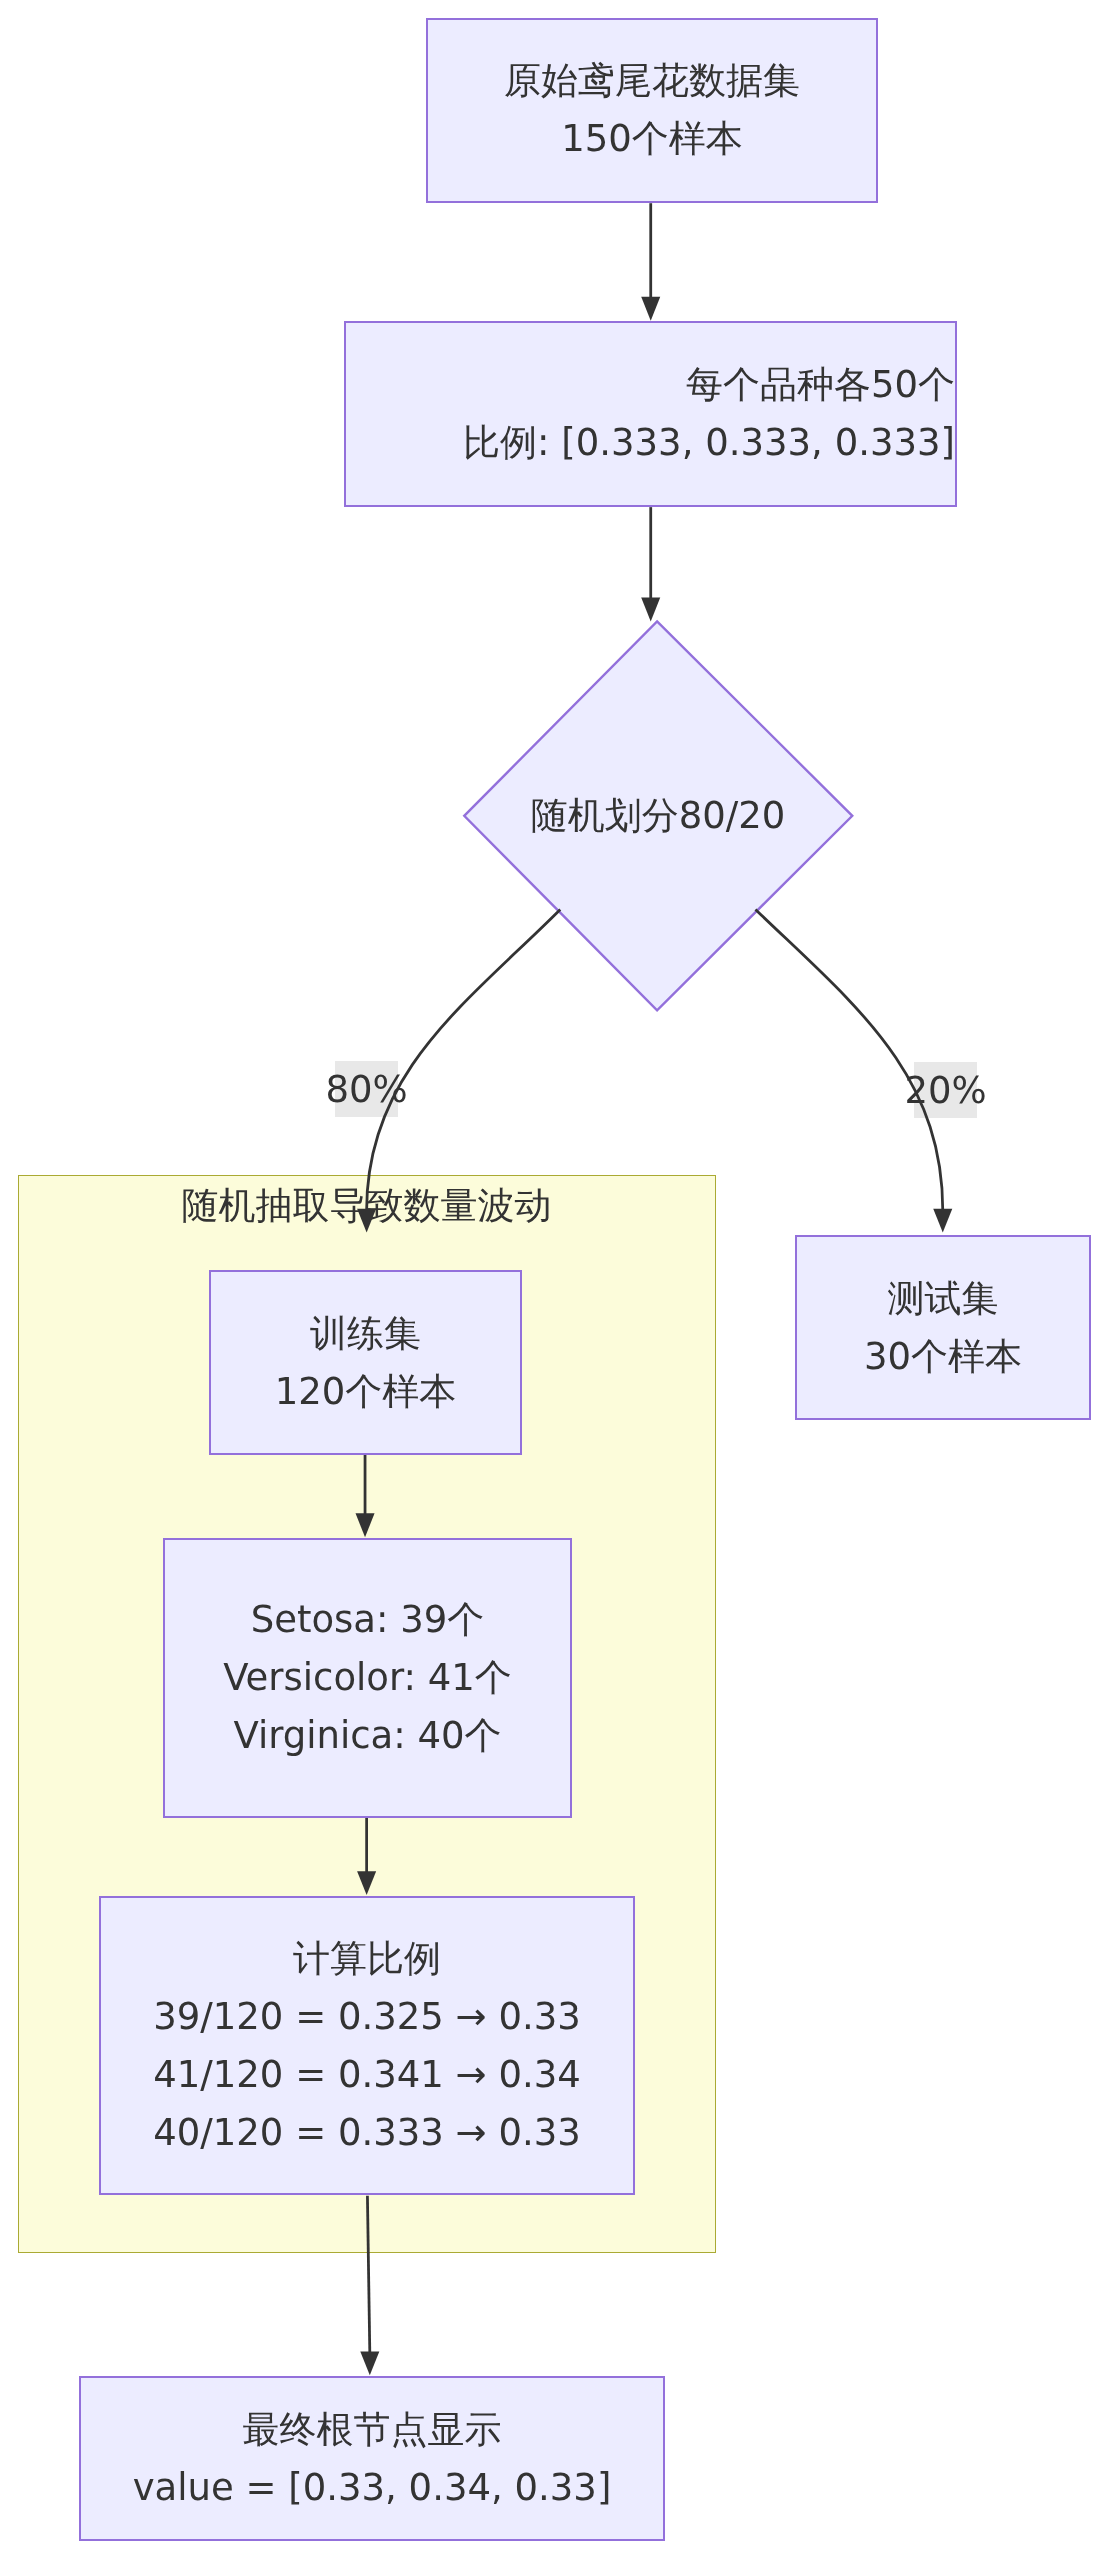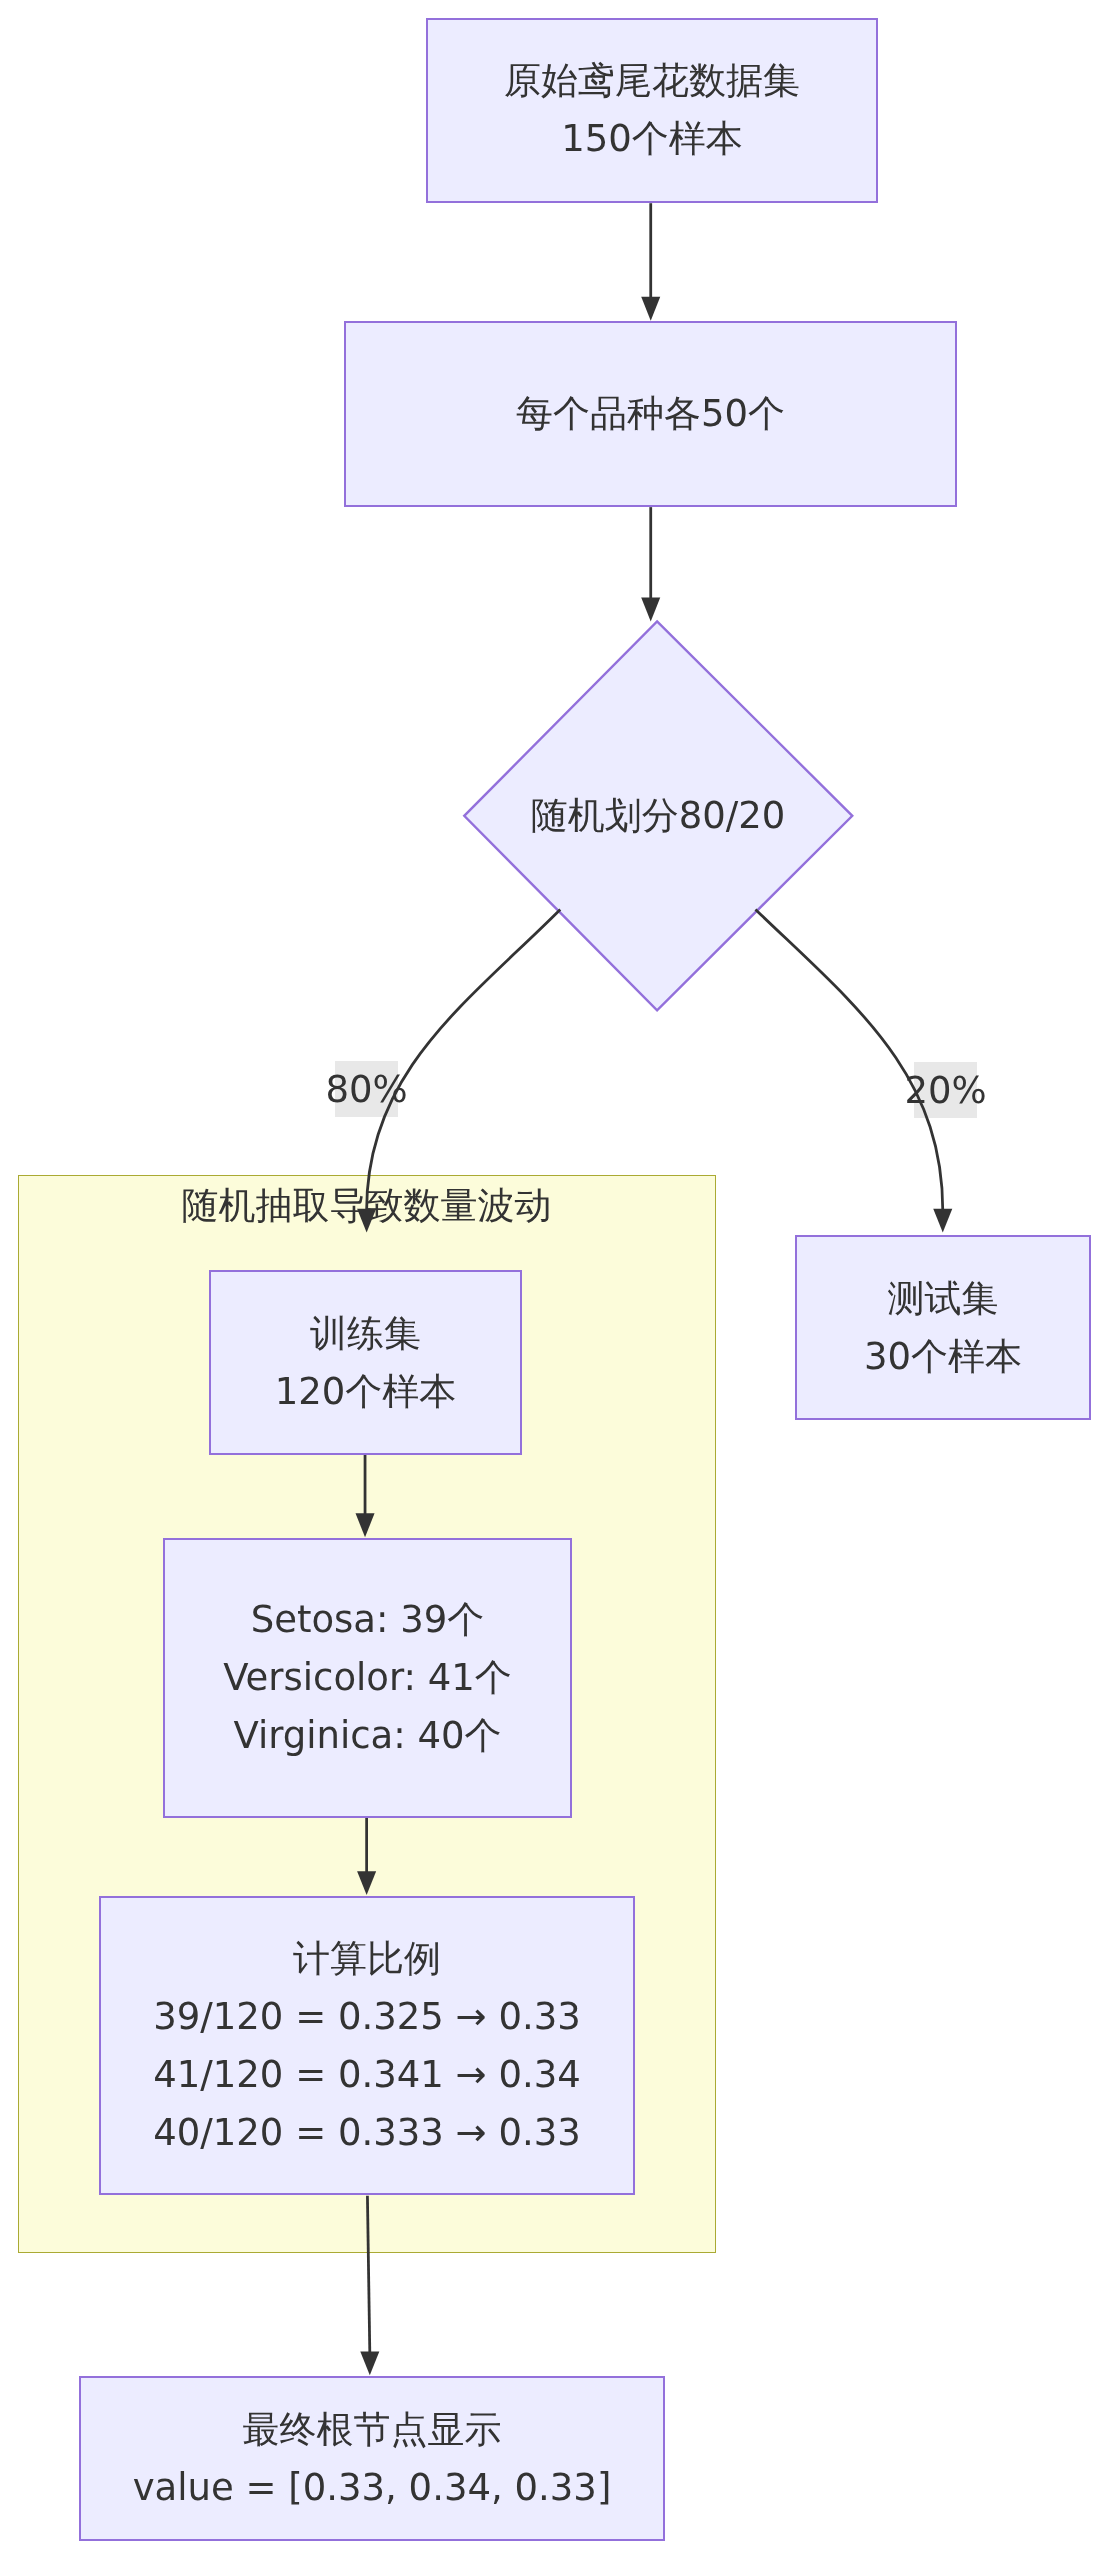--- a/index.html
+++ b/index.html
@@ -80,22 +80,23 @@
 
     <path class="edge-path" d="M 463,2767 L 466,2965"></path>
     <polygon class="arrowhead" points="454,2963 478,2963 466,2993"></polygon>
   </svg>
 
   <div class="node" style="left:426px;top:17.5px;width:452px;height:185px;">
     <span class="line">原始鸢尾花数据集</span>
     <span class="line">150个样本</span>
   </div>
 
-  <div class="node" style="left:344px;top:321px;width:613px;height:186px;">
+  <div class="node" style="left:344px;top:321px;width:613px;height:186px;align-items:flex-end;">
     <span class="line">每个品种各50个</span>
+    <span class="line">比例: [0.333, 0.333, 0.333]</span>
   </div>
 
   <div class="diamond-label" style="left:464px;top:788px;width:388px;height:56px;">随机划分80/20</div>
 
   <div class="node" style="left:209px;top:1234px;width:313px;height:185px;margin-top:36px;">
     <span class="line">训练集</span>
     <span class="line">120个样本</span>
   </div>
 
   <div class="node" style="left:795px;top:1235px;width:296px;height:185px;">

